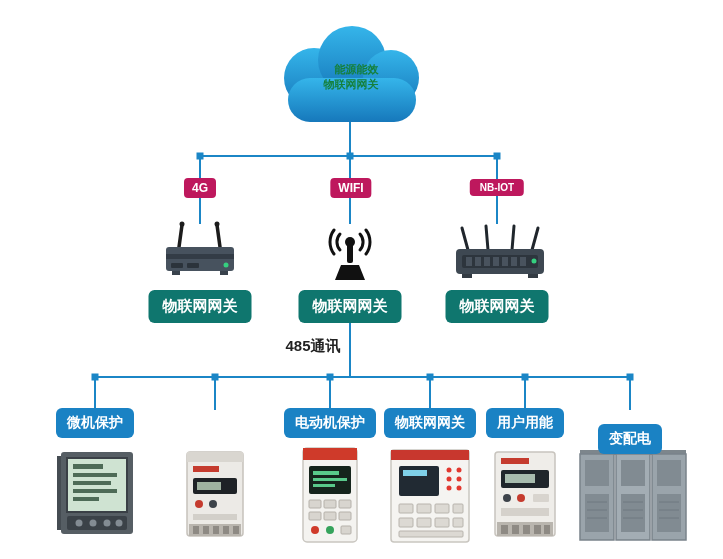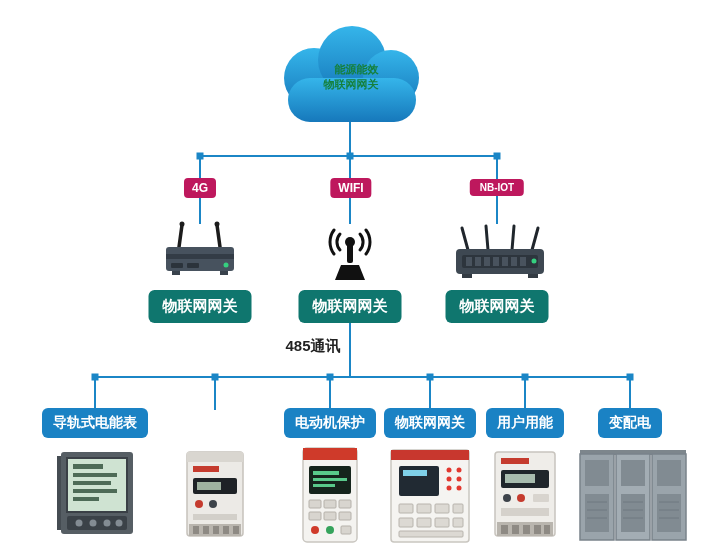--- a/index.html
+++ b/index.html
@@ -156,25 +156,25 @@
       <rect x="80" y="52" width="10" height="4" fill="#333b43"></rect>
     </svg>
   </div>
 
   <div class="gwlabel" style="left:200px;top:290px">物联网网关</div>
   <div class="gwlabel" style="left:350px;top:290px">物联网网关</div>
   <div class="gwlabel" style="left:497px;top:290px">物联网网关</div>
 
   <div class="bus-label" style="left:313px;top:337px">485通讯</div>
 
-  <div class="devlabel" style="left:95px;top:408px">导轨式电能表</div>
+  <div class="devlabel" style="left:95px;top:408px">微机保护</div>
   <div class="devlabel" style="left:330px;top:408px">电动机保护</div>
   <div class="devlabel" style="left:430px;top:408px">物联网网关</div>
   <div class="devlabel" style="left:525px;top:408px">用户用能</div>
-  <div class="devlabel" style="left:630px;top:408px">变配电</div>
+  <div class="devlabel" style="left:630px;top:424px">变配电</div>
 
   <div class="device" style="left:95px;top:446px">
     <svg width="88" height="96" viewBox="0 0 88 96">
       <rect x="6" y="10" width="10" height="74" fill="#454c52"></rect>
       <rect x="10" y="6" width="72" height="82" rx="3" fill="#565e64"></rect>
       <rect x="16" y="12" width="60" height="54" fill="#cfe3d2" stroke="#3a4046" stroke-width="2"></rect>
       <g fill="#4e6b57">
         <rect x="22" y="18" width="30" height="5"></rect>
         <rect x="22" y="27" width="44" height="4"></rect>
         <rect x="22" y="35" width="38" height="4"></rect>

